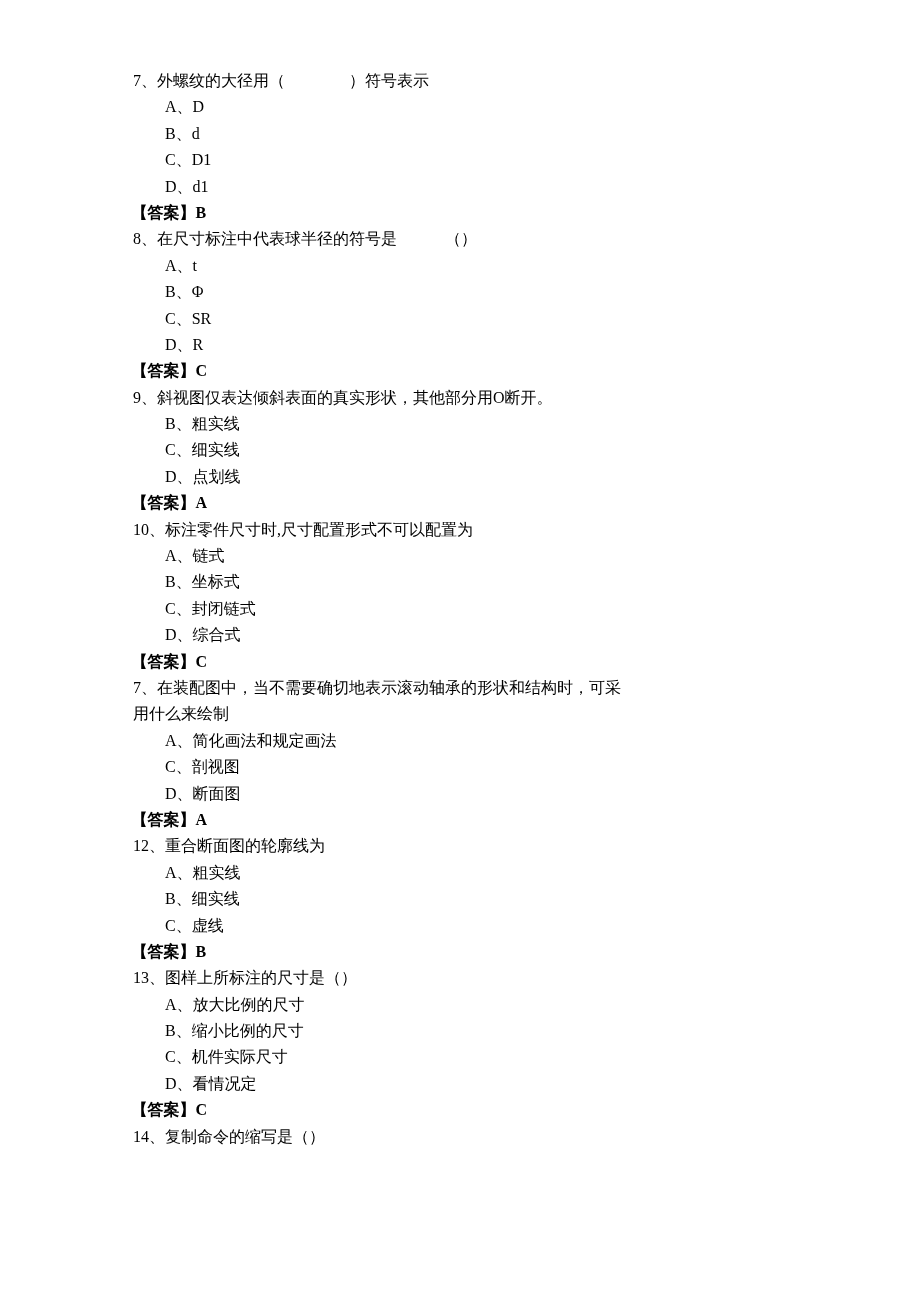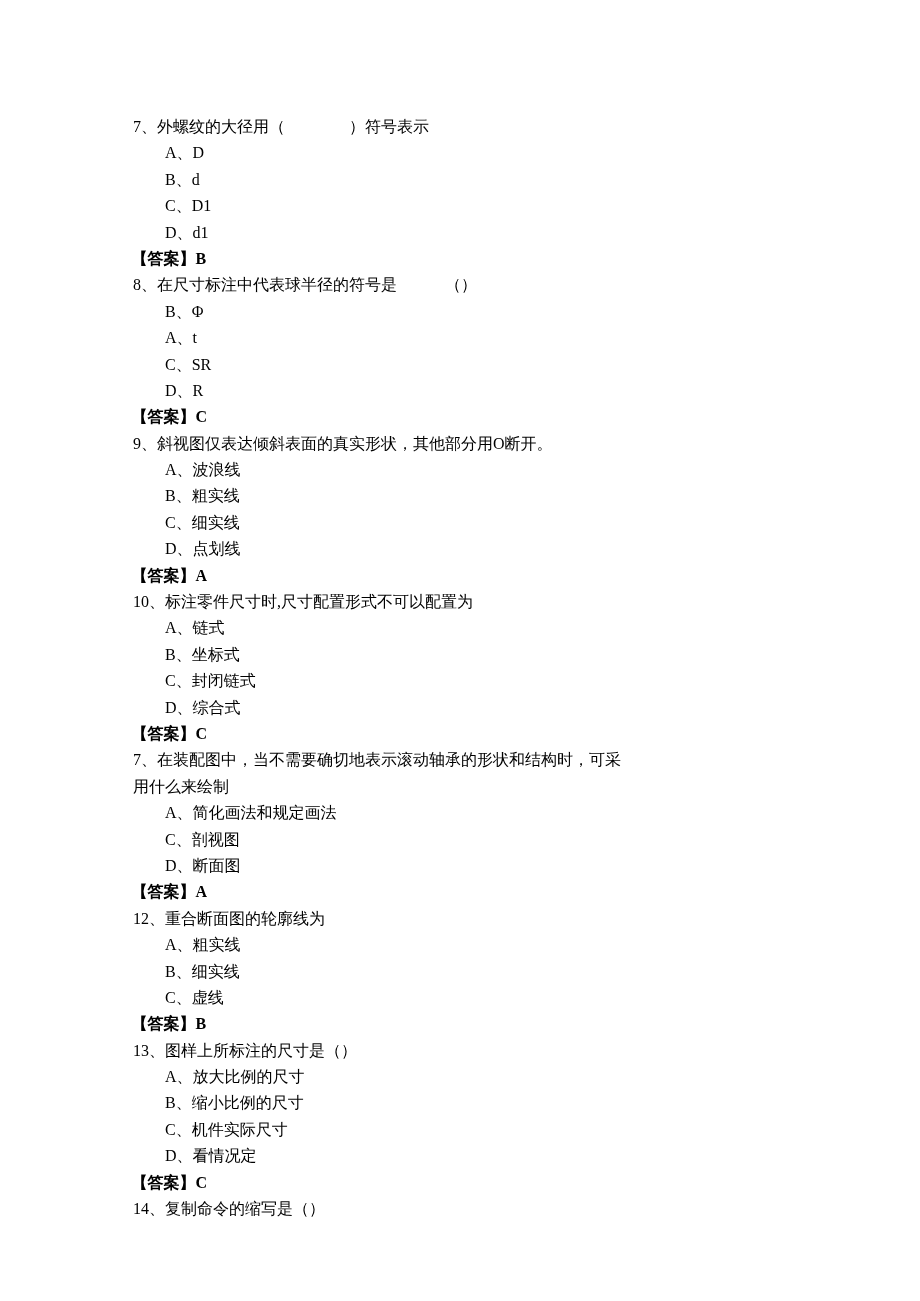--- a/index.html
+++ b/index.html
@@ -6,21 +6,21 @@
     margin: 0;
     background: #ffffff;
     font-family: "SimSun", "宋体", serif;
     font-size: 16px;
     color: #000;
     line-height: 1.65;
   }
   .page {
     width: 752px;
     min-height: 1301px;
-    padding: 114px 130px 40px 133px;
+    padding: 68px 130px 40px 133px;
     box-sizing: border-box;
   }
   .question-stem {
     margin: 0;
   }
   .option {
     margin: 0;
     padding-left: 2em;
   }
   .answer {
@@ -35,28 +35,27 @@
 <div class="page">
 
   <p class="question-stem">7、外螺纹的大径用（　　　　）符号表示</p>
   <p class="option">A、D</p>
   <p class="option">B、d</p>
   <p class="option">C、D1</p>
   <p class="option">D、d1</p>
   <p class="answer">【答案】B</p>
 
   <p class="question-stem">8、在尺寸标注中代表球半径的符号是　　　（）</p>
+  <p class="option">A、t</p>
   <p class="option">B、Φ</p>
-  <p class="option">A、t</p>
   <p class="option">C、SR</p>
   <p class="option">D、R</p>
   <p class="answer">【答案】C</p>
 
   <p class="question-stem">9、斜视图仅表达倾斜表面的真实形状，其他部分用O断开。</p>
-  <p class="option">A、波浪线</p>
   <p class="option">B、粗实线</p>
   <p class="option">C、细实线</p>
   <p class="option">D、点划线</p>
   <p class="answer">【答案】A</p>
 
   <p class="question-stem">10、标注零件尺寸时,尺寸配置形式不可以配置为</p>
   <p class="option">A、链式</p>
   <p class="option">B、坐标式</p>
   <p class="option">C、封闭链式</p>
   <p class="option">D、综合式</p>

